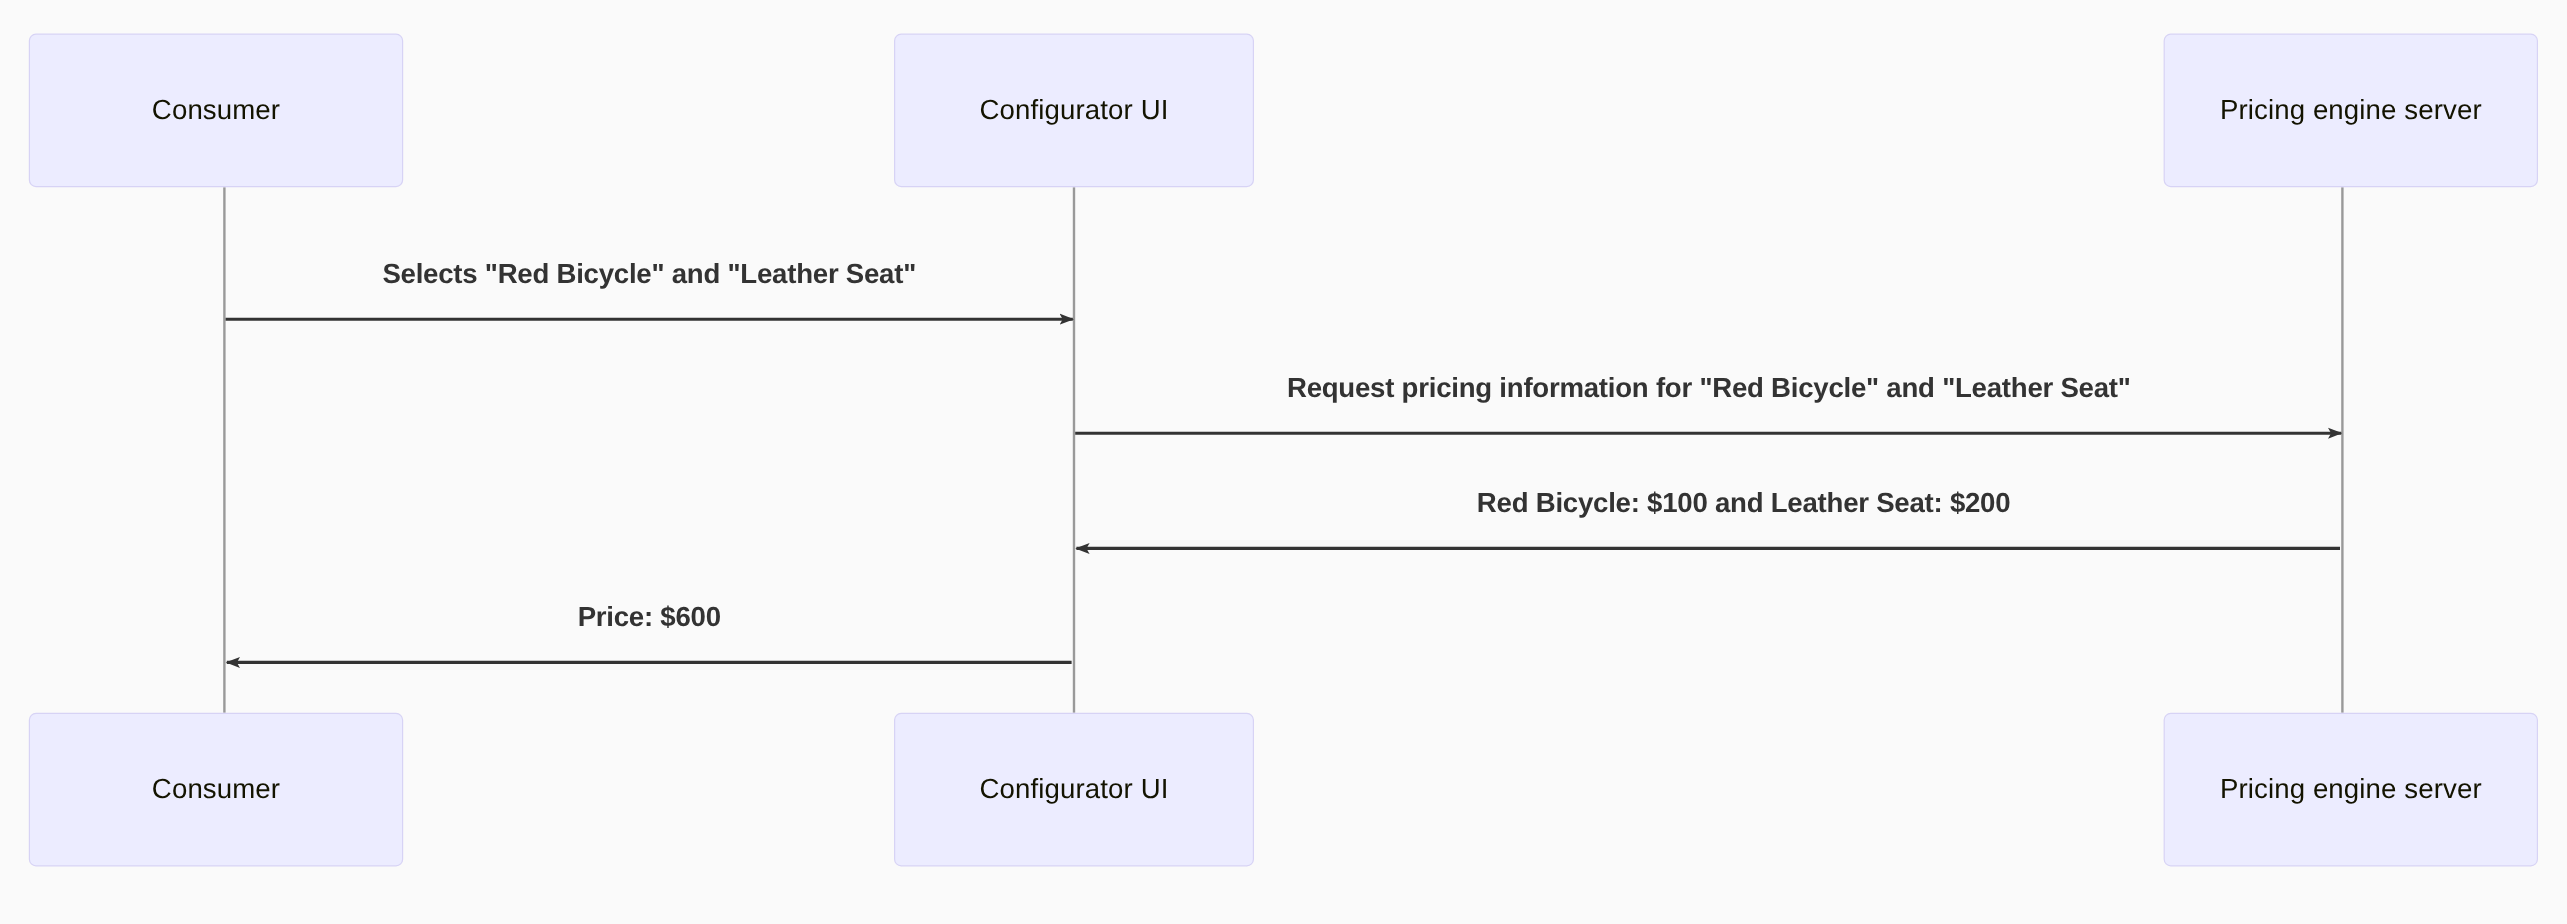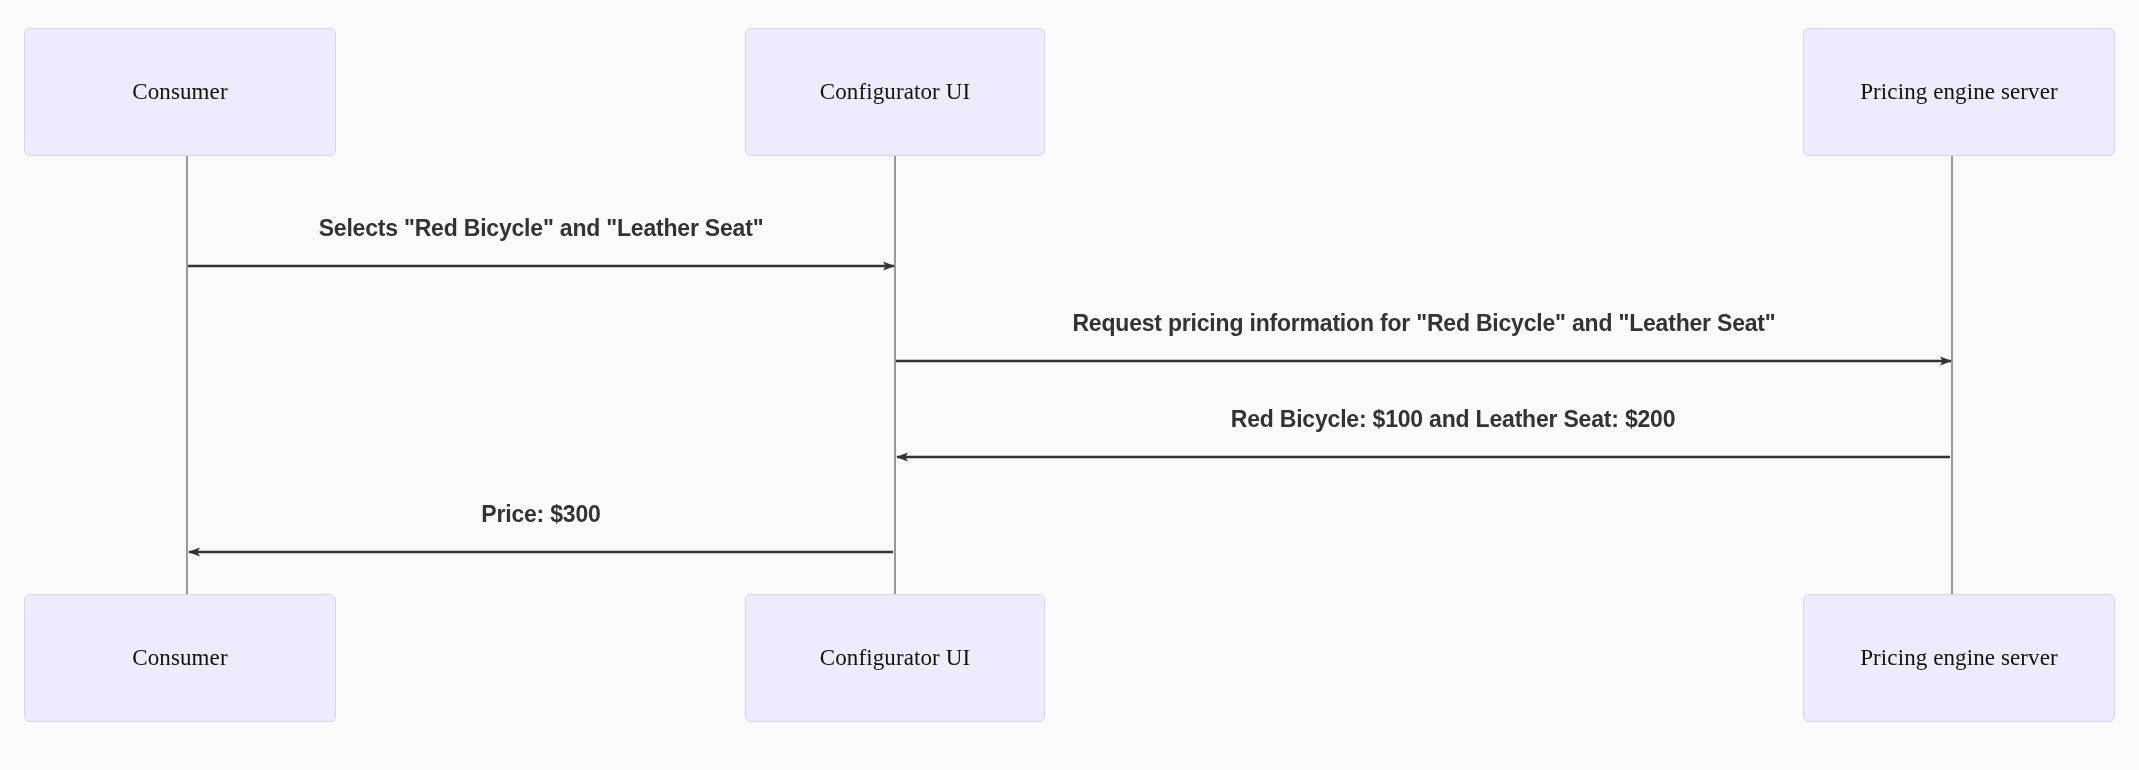--- a/index.html
+++ b/index.html
@@ -32,21 +32,21 @@
     box-sizing: border-box;
     background: #ececff;
     border: 1.6px solid #d7d3f5;
     border-radius: 6px;
     display: flex;
     align-items: center;
     justify-content: center;
     z-index: 3;
   }
   .actor-label {
-    font-family: Liberation Serif, serif;
+    font-family: Liberation Sans, sans-serif;
     font-size: 23px;
     font-weight: 400;
     color: #131300;
     line-height: 1.1;
     text-align: center;
     white-space: nowrap;
     letter-spacing: 0.1px;
   }
   .msg-label {
     position: absolute;
@@ -108,16 +108,16 @@
         <span class="actor-label" style="color: rgb(19, 19, 0);">Configurator UI</span>
       </div>
       <div class="actor-box" style="left: 1803px; top: 594px; width: 312px; height: 128px; background: rgb(236, 236, 255); border-color: rgb(215, 211, 245);">
         <span class="actor-label" style="color: rgb(19, 19, 0);">Pricing engine server</span>
       </div>
     </div>
   <div id="msg-labels">
       <div class="msg-label" style="left: 541px; top: 215px; color: rgb(51, 51, 51);">Selects "Red Bicycle" and "Leather Seat"</div>
       <div class="msg-label" style="left: 1424px; top: 310px; color: rgb(51, 51, 51);">Request pricing information for "Red Bicycle" and "Leather Seat"</div>
       <div class="msg-label" style="left: 1424px; top: 406px; color: rgb(51, 51, 51); margin-left: 29px;">Red Bicycle: $100 and Leather Seat: $200</div>
-      <div class="msg-label" style="left: 541px; top: 501px; color: rgb(51, 51, 51);">Price: $300</div>
+      <div class="msg-label" style="left: 541px; top: 501px; color: rgb(51, 51, 51);">Price: $600</div>
     </div>
 
 </div>
 
 </body></html>

